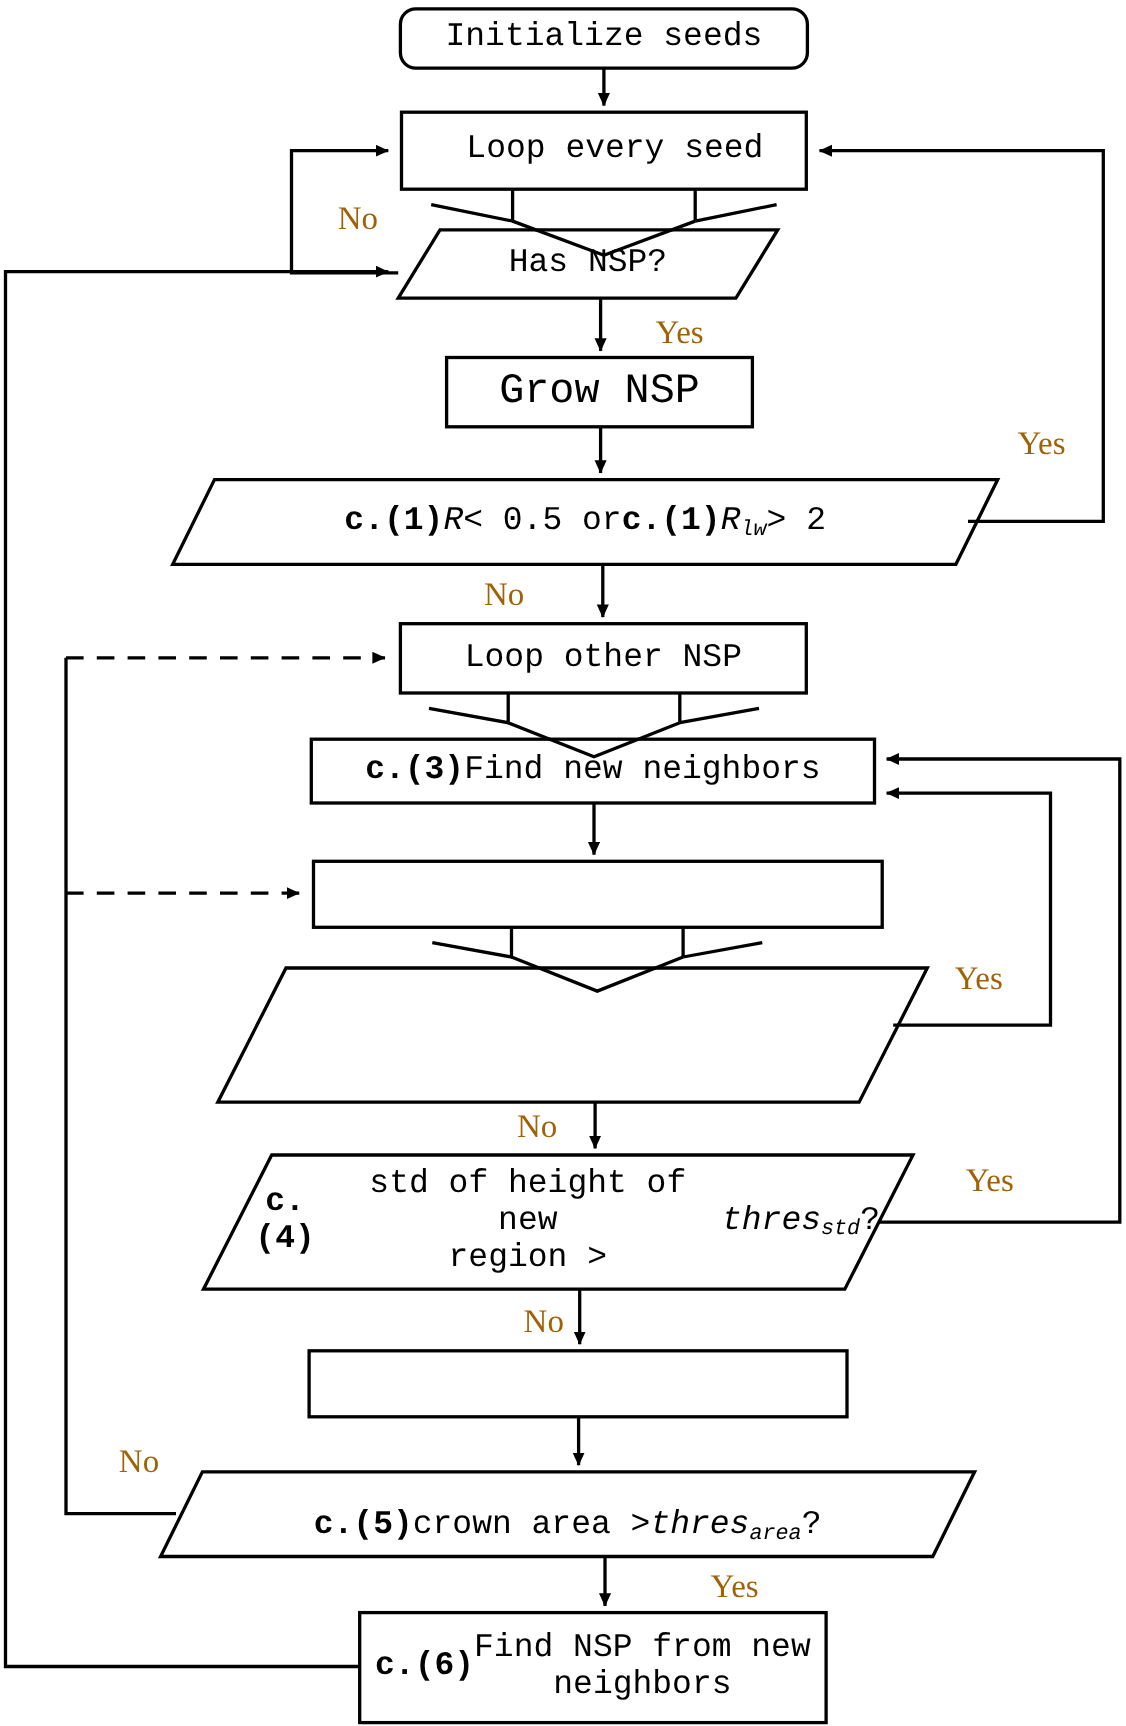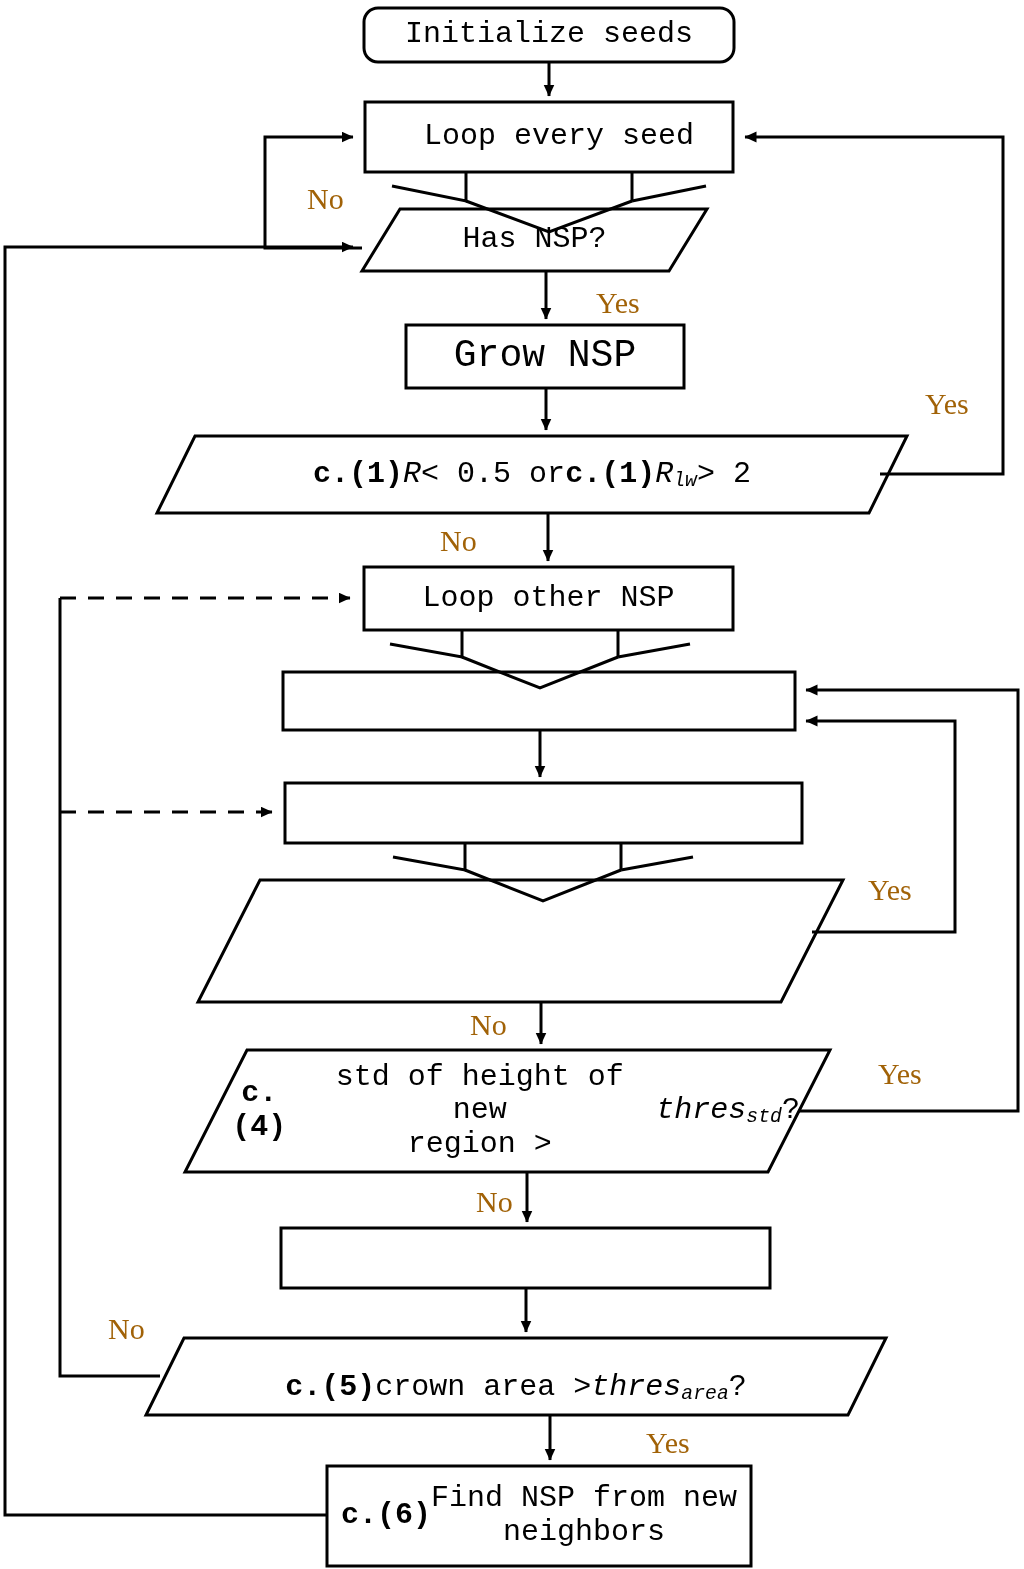--- a/index.html
+++ b/index.html
@@ -162,20 +162,21 @@
   <div class="node-label" style="left:375px; top:102px; width:368px; height:70px; font-size:30px;">Loop every seed</div>
 
   <div class="node-label" style="left:362px; top:209px; width:345px; height:62px; font-size:30px;">Has NSP?</div>
 
   <div class="node-label" style="left:406px; top:325px; width:278px; height:63px; font-size:38px;">Grow NSP</div>
 
   <div class="node-label" style="left:157px; top:436px; width:750px; height:77px; font-size:30px;"><span class="bold">c.(1)</span> <span class="ital">R</span> &lt; 0.5 or <span class="bold">c.(1)</span> <span class="ital">R</span><sub>lw</sub> &gt; 2</div>
 
   <div class="node-label" style="left:364px; top:567px; width:369px; height:63px; font-size:30px;">Loop other NSP</div>
 
+  <div class="node-label" style="left:283px; top:672px; width:512px; height:58px; font-size:30px;"><span class="bold">c.(3)</span> Find new neighbors</div>
 
 
 
   <div class="node-label wrap" style="left:215px; top:1050px; width:585px; height:122px; font-size:30px;"><span class="bold">c.(4)</span> std of height of new<br>region &gt; <span class="ital">thres</span><sub>std</sub>?</div>
 
 
   <div class="node-label" style="left:146px; top:1338px; width:740px; height:99px; font-size:30px;"><span class="bold">c.(5)</span> crown area &gt; <span class="ital">thres</span><sub>area</sub> ?</div>
 
   <div class="node-label wrap" style="left:327px; top:1466px; width:424px; height:100px; font-size:30px;"><span class="bold">c.(6)</span> Find NSP from new<br>neighbors</div>
 

